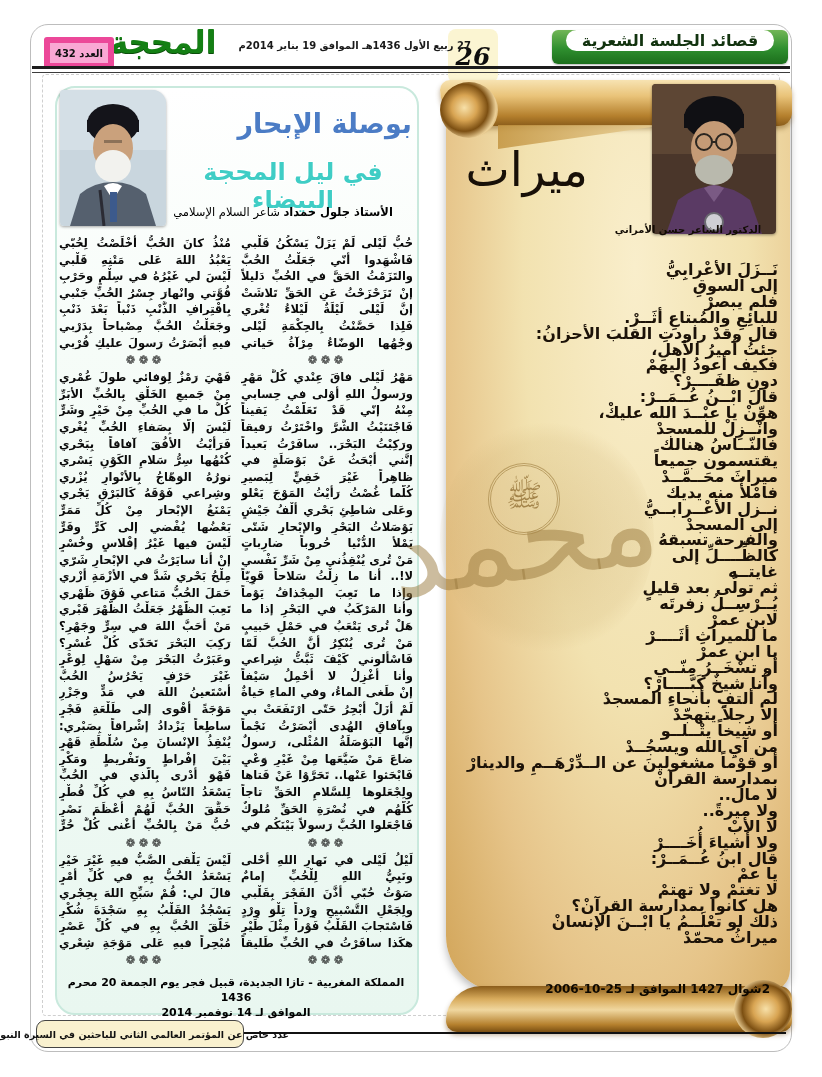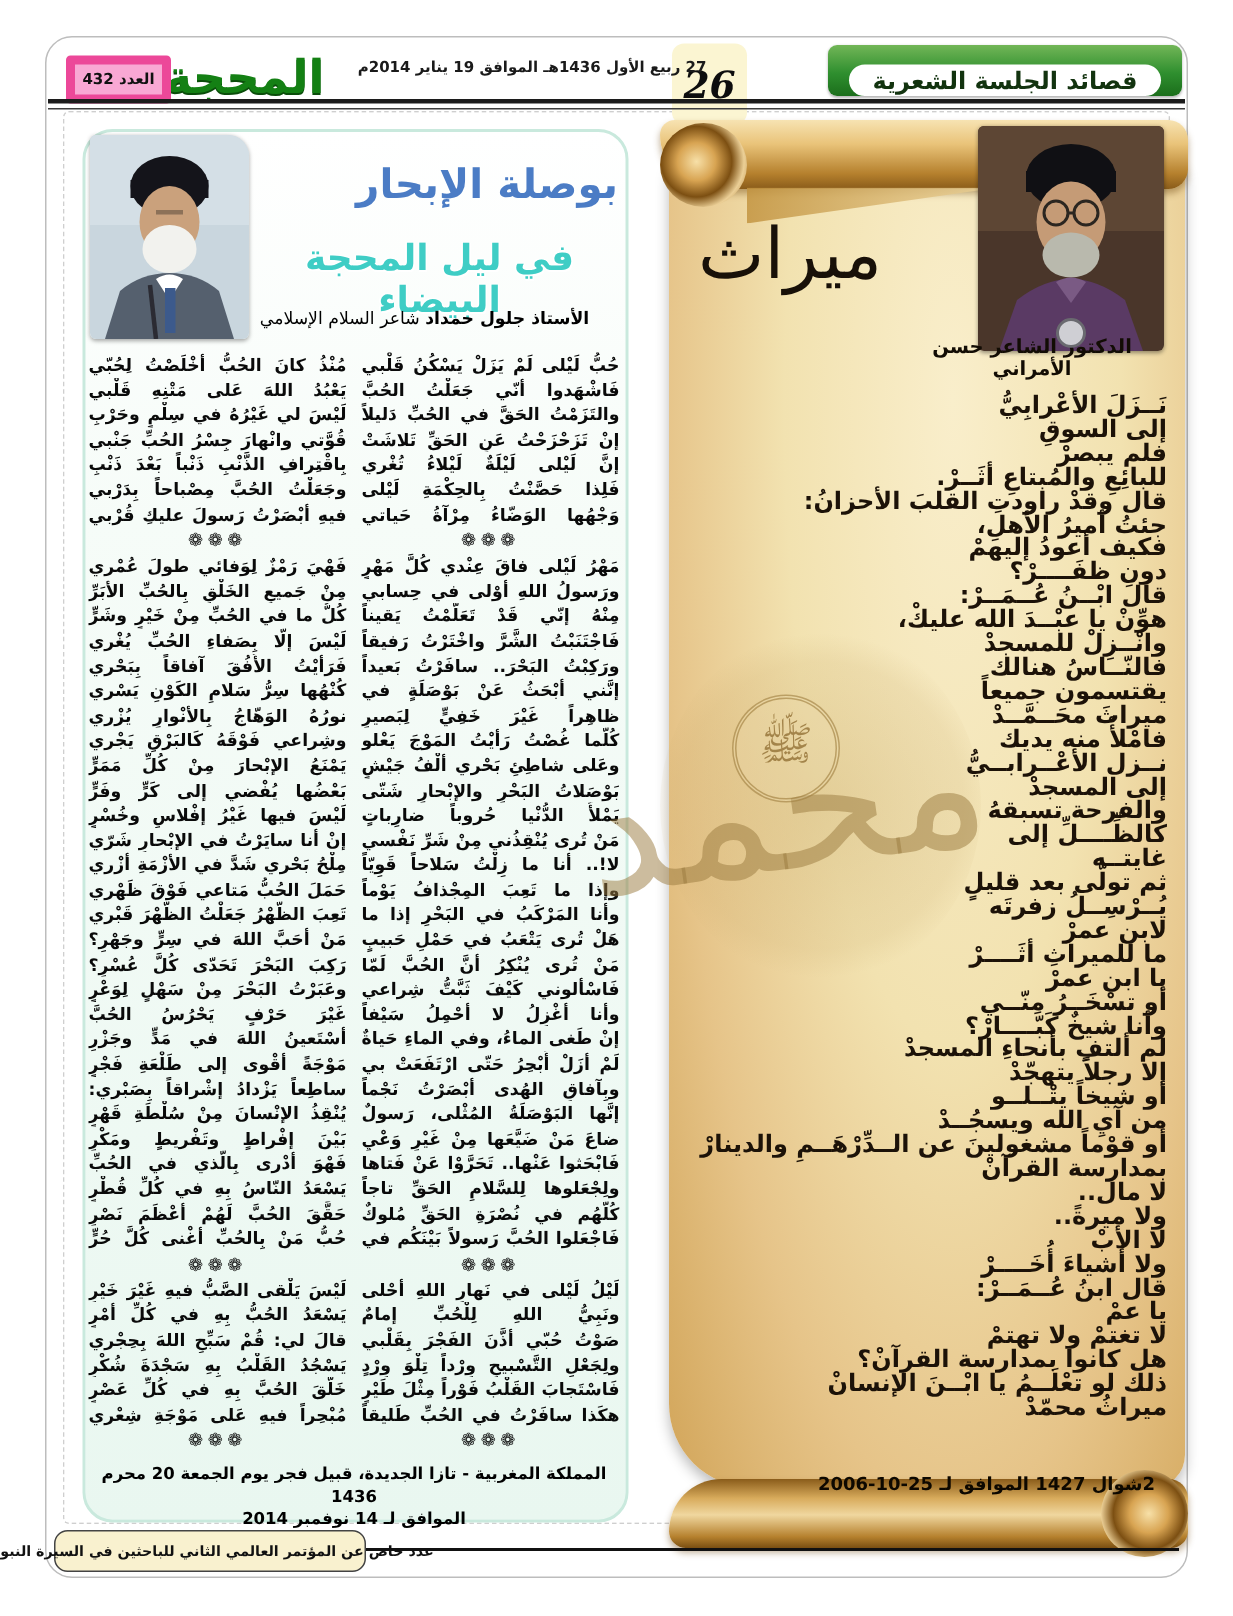--- a/index.html
+++ b/index.html
@@ -6,30 +6,30 @@
   .page{position:relative;width:822px;height:1077px;background:#ffffff;overflow:hidden;
         font-family:"DejaVu Sans",sans-serif;color:#111;}
   
   .page-frame{position:absolute;left:30px;top:24px;width:760px;height:1026px;
               border:1px solid #bdbdbd;border-radius:18px;}
   .content-dash{position:absolute;left:42px;top:74px;width:736px;height:940px;
                 border:1px dashed #cfcfcf;border-radius:4px;}
   
   .h-green{position:absolute;right:34px;top:30px;width:236px;height:34px;border-radius:6px;
            background:linear-gradient(180deg,#72b657 0%,#2f8f2f 55%,#1b6e1b 100%);
-           display:flex;align-items:flex-end;justify-content:center;box-shadow:0 1px 2px rgba(0,0,0,.3);}
+           display:flex;align-items:flex-start;justify-content:center;box-shadow:0 1px 2px rgba(0,0,0,.3);}
   .h-green-inner{background:#fff;border-radius:14px;padding:1px 16px;font-weight:bold;
                  font-size:16px;color:#12330f;direction:rtl;white-space:nowrap;}
   .h-num{position:absolute;left:448px;top:29px;width:50px;height:54px;background:#fbf5d2;
          border-radius:8px;display:flex;align-items:center;justify-content:center;
          font-family:"DejaVu Serif",serif;font-style:italic;font-weight:bold;font-size:25px;color:#0d0d0d;}
   .h-date{position:absolute;left:282px;top:40px;width:164px;text-align:center;font-size:10px;
           font-weight:bold;direction:rtl;color:#1a1a1a;white-space:nowrap;padding-left:25px;}
   .h-logo{position:absolute;left:104px;top:24px;width:118px;text-align:center;font-size:31px;
-          font-weight:bold;color:#148014;direction:rtl;text-shadow:0 1px 0 #0a4d0a;margin-top:10px;}
+          font-weight:bold;color:#148014;direction:rtl;text-shadow:0 1px 0 #0a4d0a;}
   .h-issue{position:absolute;left:44px;top:37px;width:58px;height:20px;border:6px solid #ec4899;
            border-radius:3px;font-size:10px;font-weight:bold;display:flex;align-items:center;
            justify-content:center;direction:rtl;background:#f9a8d4;}
   .h-rule{position:absolute;left:32px;top:66px;width:758px;border-top:3px solid #1c1c1c;}
   .h-rule2{position:absolute;left:32px;top:72px;width:758px;border-top:1px solid #3c3c3c;}
   
   .left-box{position:absolute;left:55px;top:86px;width:360px;height:925px;border:2px solid #c9e9dd;
             border-radius:20px;background:linear-gradient(180deg,#ffffff 0%,#f6fcf8 28%,#e9f7f0 100%);}
   .photo1{position:absolute;left:60px;top:90px;width:106px;height:136px;border-radius:4px 14px 4px 4px;
           overflow:hidden;box-shadow:0 1px 3px rgba(0,0,0,.35);}
@@ -61,21 +61,21 @@
               background:linear-gradient(100deg,#c2933f,#ecd49c);clip-path:polygon(0 0,100% 0,0 100%);}
   .scroll-bottom{position:absolute;left:446px;top:986px;width:346px;height:46px;
               background:linear-gradient(180deg,#8a5c1a 0%,#d8ab5c 28%,#f0d79f 52%,#b5802d 84%,#7a4f12 100%);
               border-radius:44px 16px 14px 14px;box-shadow:0 3px 5px rgba(110,70,15,.45);}
   .scroll-bottom-curl{position:absolute;left:734px;top:980px;width:58px;height:58px;border-radius:50%;
               background:radial-gradient(circle at 55% 50%,#f7e0a8 0%,#d8a452 30%,#7c4f12 55%,#ebcf96 74%,#a06a1e 100%);}
   .r-title{position:absolute;left:492px;top:142px;width:96px;font-size:47px;color:#181008;
            direction:rtl;text-align:center;}
   .photo2{position:absolute;left:652px;top:84px;width:124px;height:150px;border-radius:4px;
           overflow:hidden;box-shadow:0 1px 3px rgba(0,0,0,.4);}
-  .r-byline{position:absolute;left:598px;top:224px;width:180px;text-align:center;font-size:13px;
+  .r-byline{position:absolute;left:598px;top:224px;width:180px;text-align:center;font-size:10px;
             font-weight:bold;direction:rtl;color:#120c04;}
   .r-poem{position:absolute;left:470px;top:262px;width:308px;direction:rtl;text-align:right;
           font-size:16px;font-weight:bold;line-height:15.9px;color:#1c1208;white-space:nowrap;}
   .wm{position:absolute;left:432px;top:405px;width:230px;height:268px;pointer-events:none;}
   .wm-circle{position:absolute;left:8px;top:14px;width:214px;height:236px;border-radius:50%;
              background:radial-gradient(circle,rgba(202,172,110,.38) 0%,rgba(202,172,110,.18) 60%,rgba(202,172,110,0) 72%);}
   .wm-text{position:absolute;left:4px;top:30px;width:222px;text-align:center;font-size:118px;
            color:rgba(154,122,62,.5);transform:rotate(-8deg);direction:rtl;line-height:200px;}
   .wm-seal{position:absolute;left:56px;top:58px;width:66px;height:66px;border:3px double rgba(150,115,50,.55);
            border-radius:50%;display:flex;align-items:center;justify-content:center;

